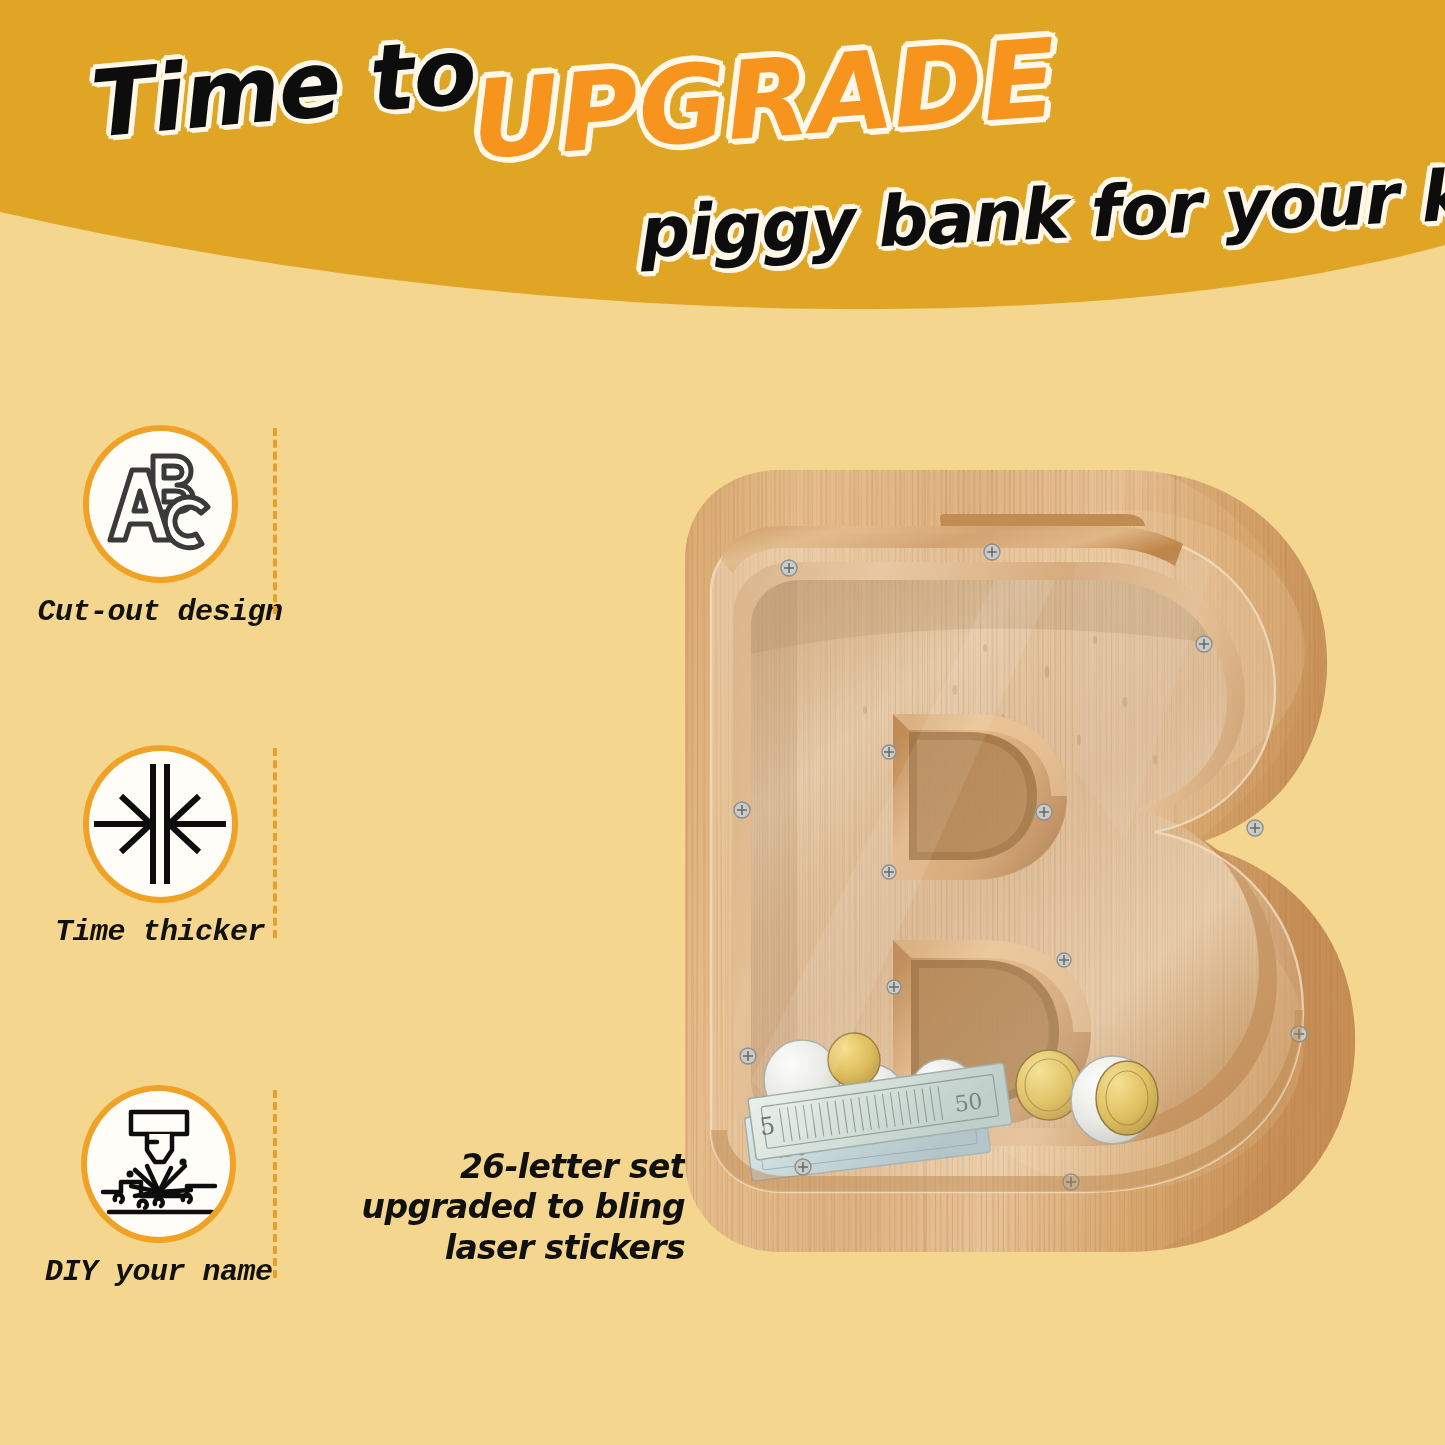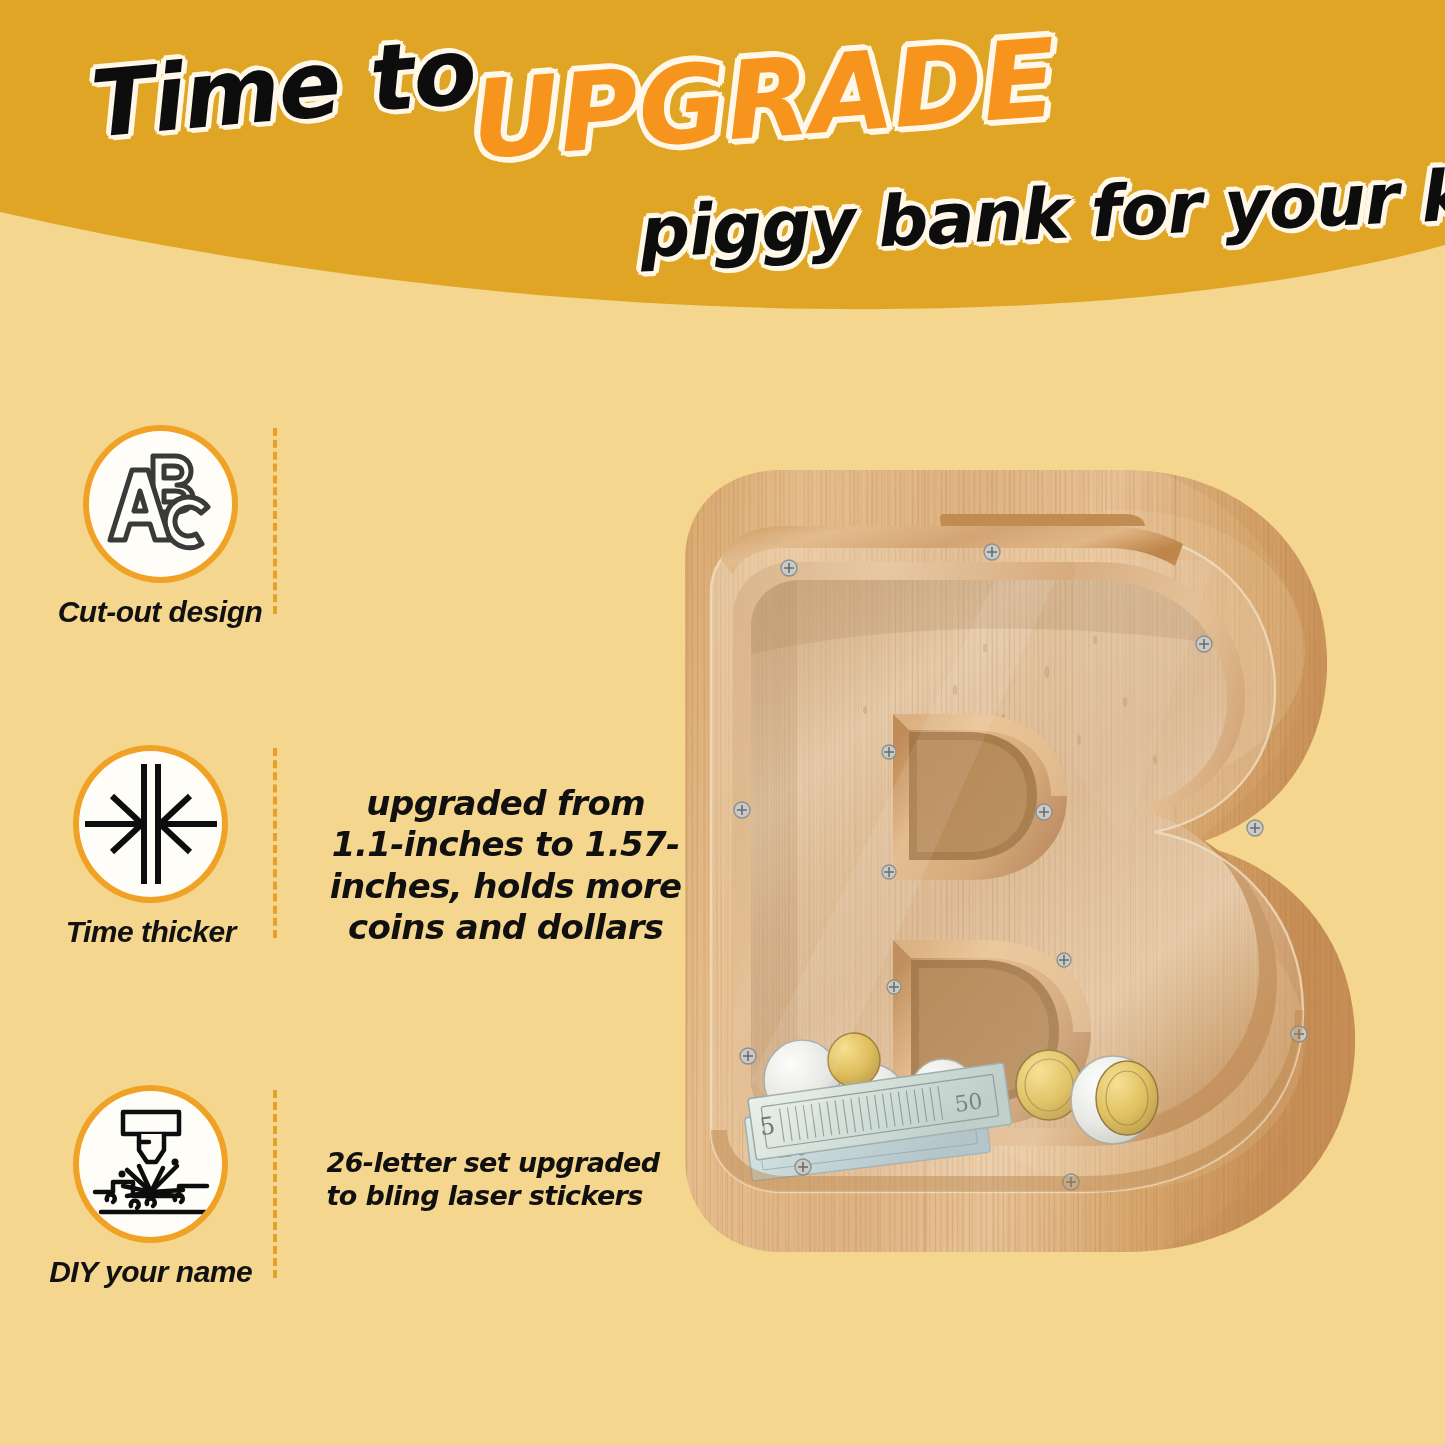--- a/index.html
+++ b/index.html
@@ -92,21 +92,21 @@
     background: #FFFDF7;
     border: 6px solid #F0A226;
     display: flex;
     align-items: center;
     justify-content: center;
     overflow: hidden;
   }
   .icon-bubble svg { display: block; }
   .feature-caption {
     margin-top: 12px;
-    font-family: Liberation Sans, sans-serif;
+    font-family: Liberation Mono, monospace;
     font-weight: bold;
     font-style: italic;
     font-size: 30px;
     color: #111;
     letter-spacing: -0.5px;
     white-space: nowrap;
     text-align: center;
   }
 
   .feature-divider {
@@ -126,21 +126,21 @@
     font-family: "DejaVu Sans", sans-serif;
     font-weight: bold;
     font-style: italic;
     font-size: 35px;
     line-height: 1.22;
     color: #101010;
     letter-spacing: -0.6px;
   }
   #feature-0 .feature-text { text-align: left; padding-top: 42px; }
   #feature-1 .feature-text { text-align: center; padding-top: 38px; font-size: 34px; }
-  #feature-2 .feature-text { text-align: left; padding-top: 62px; font-size: 27px; }
+  #feature-2 .feature-text { text-align: right; padding-top: 62px; font-size: 33px; }
 
   
   #product {
     position: absolute;
     left: 655px; top: 440px;
     width: 790px; height: 960px;
   }
   #product svg { display: block; }
 </style>
 </head>
@@ -194,21 +194,20 @@
             <line x1="0" y1="66" x2="57" y2="66"></line>
             <polyline points="27,38 57,66 27,94" stroke-linejoin="miter"></polyline>
 
             <line x1="132" y1="66" x2="75" y2="66"></line>
             <polyline points="105,38 75,66 105,94" stroke-linejoin="miter"></polyline>
           </g>
         </svg>
       </div>
       <div class="feature-caption">Time thicker</div>
     </div>
-    <div class="feature-text">upgraded from 1.1-inches to 1.57- inches, holds more coins and dollars</div>
   </div>
   <div class="feature-divider" id="divider-1"></div>
 
   <div class="feature-row" id="feature-2">
     <div class="feature-icon-col">
       <div class="icon-bubble">
         <svg width="128" height="128" viewBox="0 0 128 128">
           <g stroke="#0d0d0d" stroke-width="4.5" fill="none" stroke-linecap="round" stroke-linejoin="round">
 
             <rect x="36" y="12" width="56" height="22" fill="#FFFDF7"></rect>

